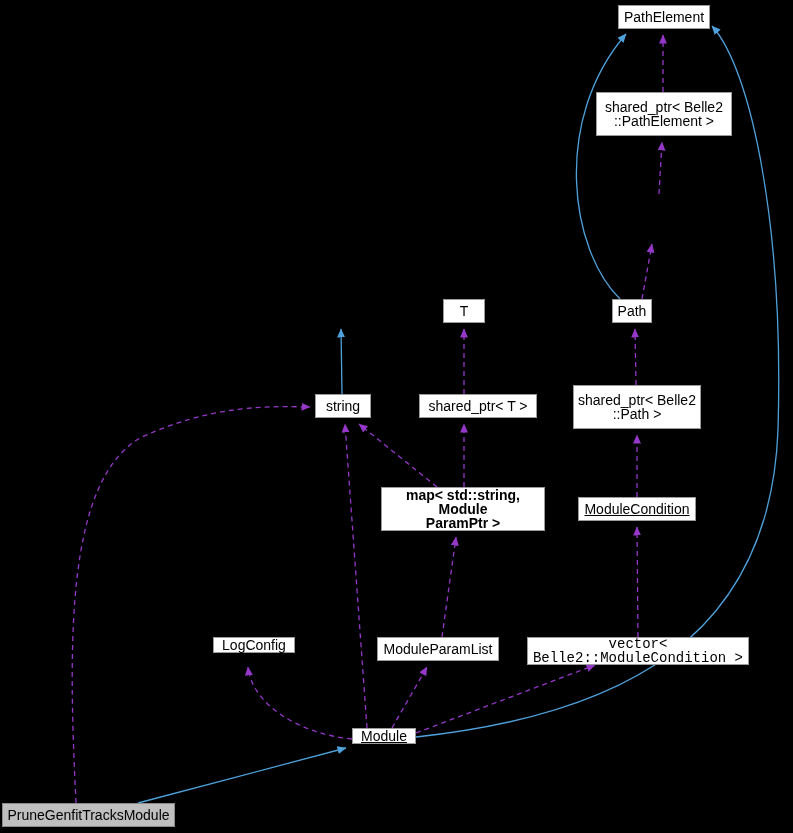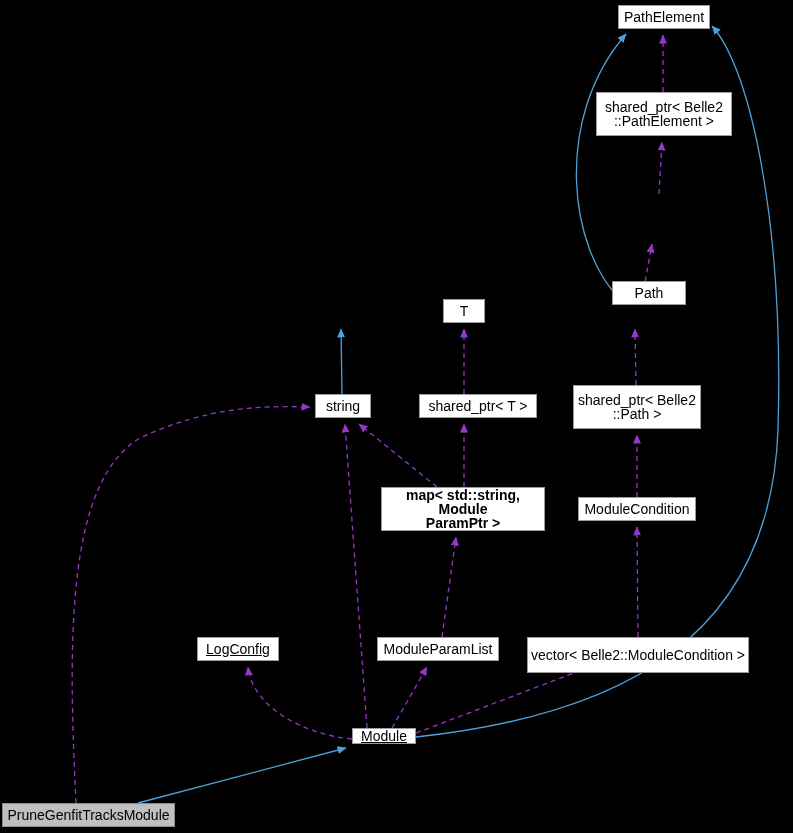--- a/index.html
+++ b/index.html
@@ -69,37 +69,37 @@
 
   <div class="node" style="left:618px;top:5px;width:92px;height:24px;">PathElement</div>
 
   <div class="node" style="left:596px;top:92px;width:136px;height:44px;">shared_ptr&lt; Belle2
 ::PathElement &gt;</div>
 
 
 
   <div class="node" style="left:443px;top:299px;width:42px;height:24px;">T</div>
 
-  <div class="node" style="left:612px;top:281px;width:74px;height:24px;">Path</div>
+  <div class="node" style="left:612px;top:299px;width:40px;height:24px;">Path</div>
 
   <div class="node" style="left:315px;top:394px;width:56px;height:24px;">string</div>
 
   <div class="node" style="left:406px;top:394px;width:118px;height:24px;margin-left:13px;">shared_ptr&lt; T &gt;</div>
 
   <div class="node" style="left:573px;top:385px;width:128px;height:44px;">shared_ptr&lt; Belle2
 ::Path &gt;</div>
 
   <div class="node" style="left:381px;top:487px;width:164px;height:44px;font-weight:bold;">map&lt; std::string, Module
 ParamPtr &gt;</div>
 
-  <div class="node" style="left:578px;top:497px;width:118px;height:24px;">ModuleCondition</div>
+  <div class="node" style="left:578px;top:497px;width:118px;height:24px;text-decoration:underline;">ModuleCondition</div>
 
-  <div class="node" style="left:197px;top:637px;width:82px;height:24px;text-decoration:underline;">LogConfig</div>
+  <div class="node" style="left:213px;top:637px;width:82px;height:16px;">LogConfig</div>
 
   <div class="node" style="left:377px;top:637px;width:122px;height:24px;">ModuleParamList</div>
 
-  <div class="node" style="left:527px;top:637px;width:222px;height:36px;">vector&lt; Belle2::ModuleCondition &gt;</div>
+  <div class="node" style="left:527px;top:637px;width:222px;height:28px;font-family:Liberation Mono, monospace;">vector&lt; Belle2::ModuleCondition &gt;</div>
 
   <div class="node" style="left:352px;top:728px;width:64px;height:16px;text-decoration:underline;">Module</div>
 
   <div class="node highlight" style="left:2px;top:803px;width:173px;height:24px;">PruneGenfitTracksModule</div>
 
 </div>
 
 </body></html>

